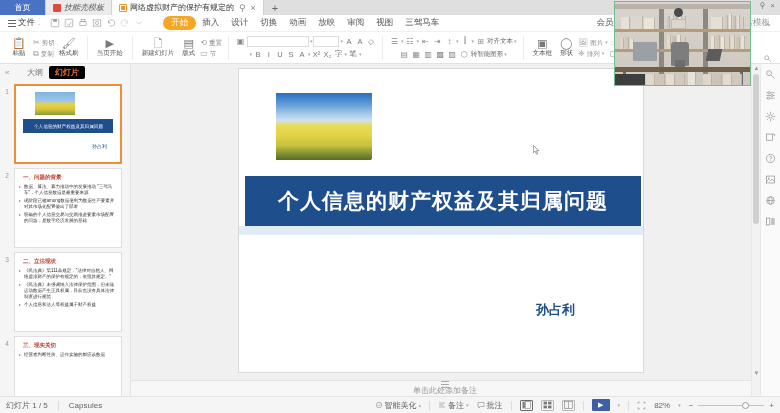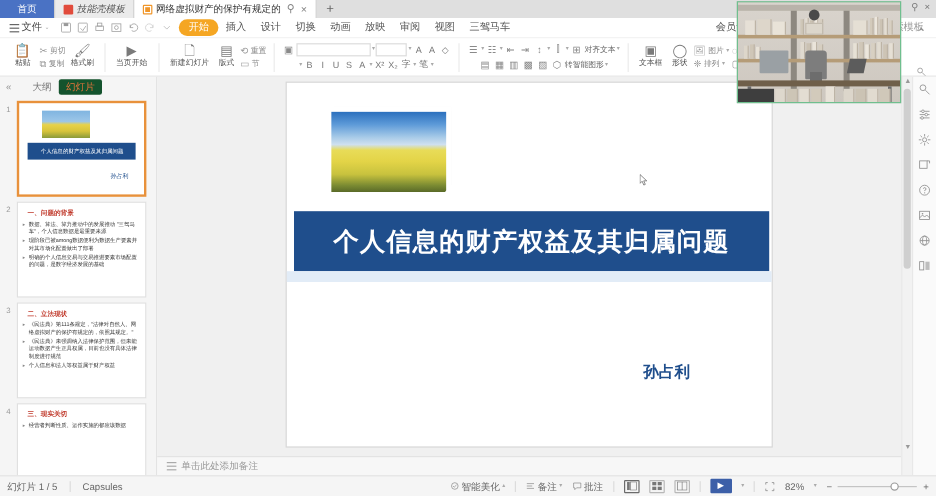--- a/index.html
+++ b/index.html
@@ -37,21 +37,21 @@
   .menubar {
     height: 17px; background: #fff; display: flex; align-items: center;
     gap: 0px; padding: 0 4px; border-bottom: 1px solid #f0f0f0;
   }
   .mb-file { display:flex; align-items:center; gap:2px; font-size:8.5px; color:#444; padding:0 4px;}
   .hamb { display:inline-block; width:8px; height:7px; position:relative;}
   .hamb i{position:absolute;left:0;right:0;height:1px;background:#666;}
   .hamb i:nth-child(1){top:0}.hamb i:nth-child(2){top:3px}.hamb i:nth-child(3){top:6px}
   .qicons { display:flex; align-items:center; gap:4px; padding:0 5px; }
   .qi { width:10px; height:10px; opacity:.75; display:block; }
-  .menu-items { display:flex; align-items:center; gap:0px; margin-left:0;}
+  .menu-items { display:flex; align-items:center; gap:0px; margin-left:14px;}
   .mi { font-size:8.5px; color:#555; padding: 1px 6px; border-radius:8px; white-space:nowrap;}
   .mi.active { background:#f5a623; color:#fff; padding:1px 8px;}
   .menu-right{ margin-left:auto; display:flex; align-items:center; gap:9px; padding-right:6px;}
   .mr { font-size:8.5px; color:#555; white-space:nowrap;}
   .srch { display:flex; align-items:center; gap:3px; color:#999; font-size:8.5px;}
 
   
   .ribbon {
     height: 32px; background: #fff; display: flex; align-items: center;
     border-bottom: 1px solid #e2e2e2; padding-left: 3px; position:relative;
@@ -78,21 +78,21 @@
   .caret{font-size:5px;color:#aaa;}
 
   
   .body { position:absolute; top:64px; left:0; right:0; bottom:17px; display:flex; background:#f7f7f7;}
 
   
   .leftpanel { width:131px; background:#f5f5f5; border-right:1px solid #e3e3e3; display:flex; flex-direction:column;}
   .lp-head { height:17px; display:flex; align-items:center; gap:0; font-size:8px; color:#666; padding-left:5px;}
   .lp-collapse{ font-size:8px; color:#999; width:16px;}
   .lp-tab { padding:1px 6px; font-size:8px; color:#777; }
-  .lp-tab.active { color:#e8743b; background:#14532d; border-radius:2px;}
+  .lp-tab.active { color:#e8743b; background:#000000; border-radius:2px;font-weight:bold;}
   .thumbs { flex:1; overflow:hidden; padding-top:1px; position:relative;}
   .thumbrow { display:flex; align-items:flex-start; padding:2px 4px 2px 2px; gap:2px;}
   .thnum { width:10px; text-align:center; font-size:6.5px; color:#999; padding-top:4px;}
   .thumb { width:108px; height:80px; background:#fff; border:1px solid #e0e0e0; position:relative; overflow:hidden;}
   .thumb.sel { border:2px solid #e8913b; }
   .th-img { position:absolute; left:18px; top:5px; width:42px; height:25px;
             background: linear-gradient(#7fb4e0 0%, #9cc6e8 40%, #e8d24a 52%, #d8c43a 75%, #8a9a3a 100%);
             border:1px solid #fff; }
   .th-bar { position:absolute; left:7px; right:7px; top:33px; height:14px; background:#1f4e8c;
             display:flex; align-items:center; justify-content:center;}
@@ -111,21 +111,21 @@
             border:4px solid #fff; box-shadow:1px 1px 3px rgba(0,0,0,.35);
             clip-path: polygon(6% 0,100% 0,100% 86%,92% 100%,0 100%,0 12%);}
   .sl-titlebar { position:absolute; left:6px; right:2px; top:107px; height:50px; background:#1f4e8c;
                  display:flex; align-items:center; justify-content:center;}
   .sl-title { color:#fff; font-size:21px; font-weight:bold; letter-spacing:1px; white-space:nowrap;}
   .sl-underline{ position:absolute; left:0; right:0; top:157px; height:9px; background:#e2ecf7;}
   .sl-author { position:absolute; right:68px; top:232px; font-size:13px; font-weight:bold; color:#1f4e8c;}
   .cursor { position:absolute; left:294px; top:76px; width:7px; height:10px; pointer-events:none;}
 
   .notesbar { height:16px; background:#f7f7f7; border-top:1px solid #e3e3e3;
-              display:flex; align-items:center; gap:4px; padding-left:8px; font-size:8px; color:#999;}
+              display:flex; align-items:center; gap:4px; padding-left:8px; font-size:8px; color:#999;flex-direction:column;}
   .noteico{display:inline-block;width:8px;height:7px;position:relative;}
   .noteico i{position:absolute;left:0;right:0;height:1px;background:#aaa;}
   .noteico i:nth-child(1){top:0}.noteico i:nth-child(2){top:3px}.noteico i:nth-child(3){top:6px}
 
   
   .scrollcol{ width:9px; background:#f2f2f2; border-left:1px solid #e8e8e8; position:relative;}
   .scrollthumb{ position:absolute; left:1px; width:6px; top:10px; height:150px; background:#cfcfcf; border-radius:3px;}
   .scr-arrow{ position:absolute; left:1px; width:7px; font-size:6px; color:#999; text-align:center;}
 
   

